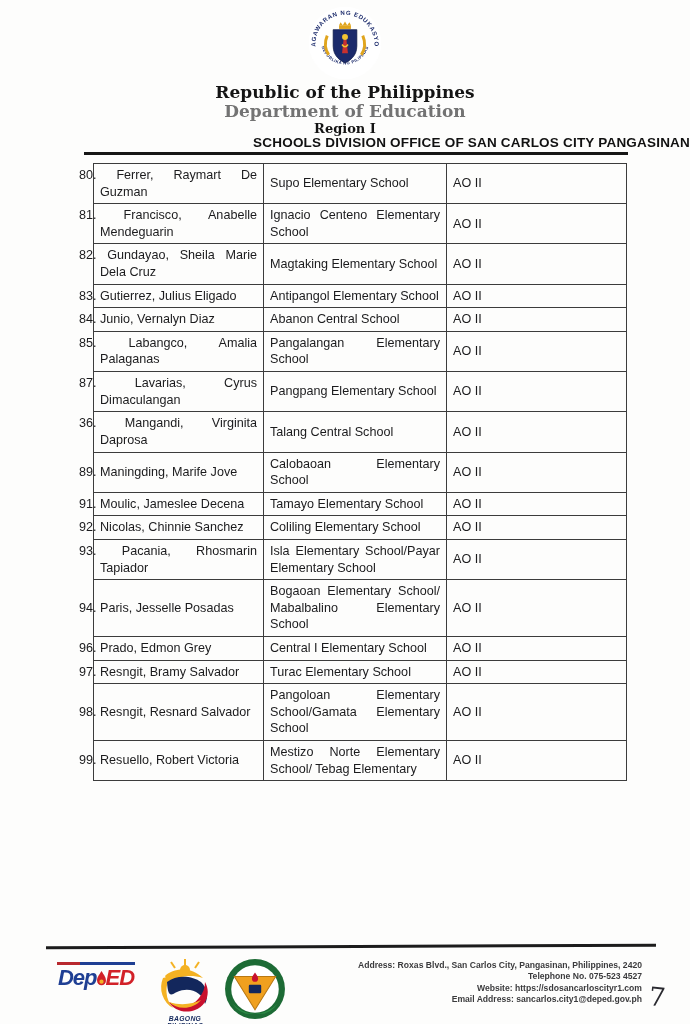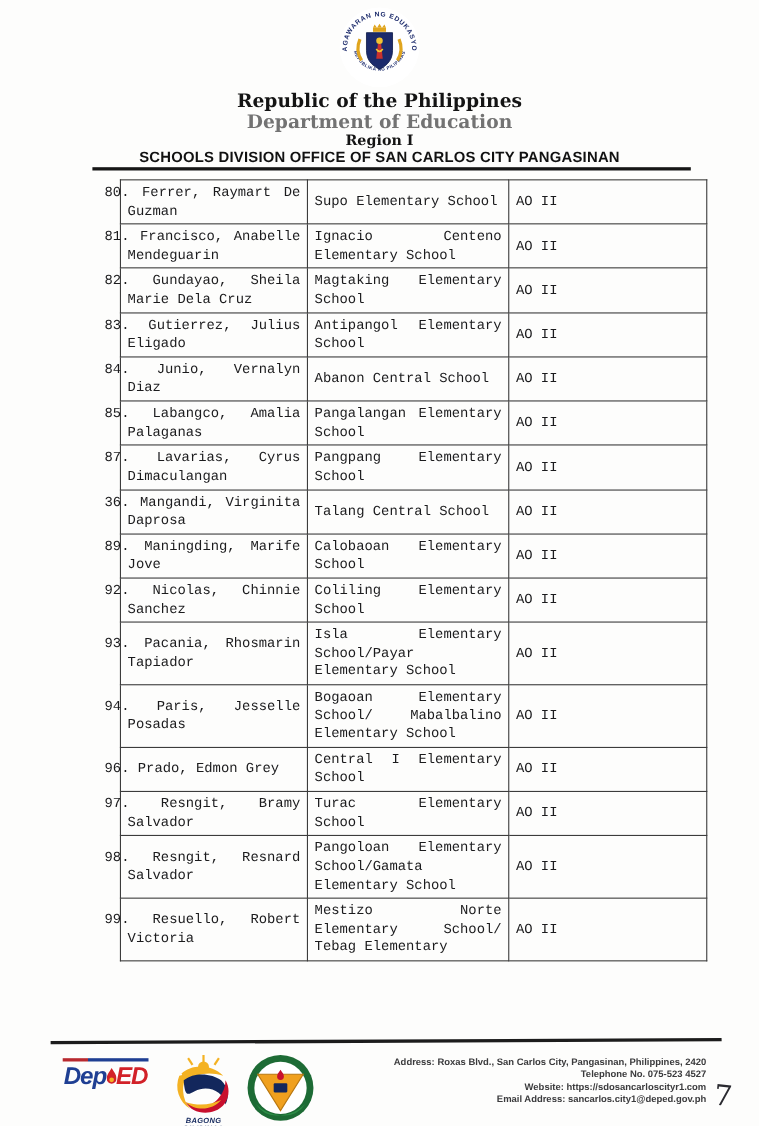--- a/index.html
+++ b/index.html
@@ -8,26 +8,26 @@
   .page {
     position:relative; width:690px; height:1024px; background:#fdfdfc;
     overflow:hidden; color:#1d1d1f;
   }
   
   .hdr { position:absolute; top:0; left:0; width:100%; text-align:center; }
   .seal-wrap { position:absolute; top:6px; left:308px; width:74px; height:74px; }
   .hdr-republic   { position:absolute; top:82px;  width:100%; font-family:"DejaVu Serif", serif; font-weight:bold; font-size:17px; color:#141414; }
   .hdr-department { position:absolute; top:101px; width:100%; font-family:"DejaVu Serif", serif; font-weight:bold; font-size:17px; color:#737373; }
   .hdr-region     { position:absolute; top:121px; width:100%; font-family:"DejaVu Serif", serif; font-weight:bold; font-size:13px; color:#141414; }
-  .hdr-office     { position:absolute; top:135px; width:100%; font-weight:bold; font-size:13.5px; letter-spacing:.2px; color:#111; }
+  .hdr-office     { position:absolute; top:135px; width:100%; font-weight:bold; font-size:13.5px; letter-spacing:.2px; color:#111;text-align:right; }
   .hdr-rule { position:absolute; top:152px; left:84px; width:544px; height:3px; background:#161616; }
   
   table.roster {
-    position:absolute; top:163px; left:109px; width:533px;
-    border-collapse:collapse; table-layout:fixed;font-family:Liberation Mono, monospace;
+    position:absolute; top:163px; left:93px; width:533px;
+    border-collapse:collapse; table-layout:fixed;
   }
   table.roster td {
     border:1.2px solid #3c3c3c; font-size:12.6px; line-height:1.32;
     padding:3px 6px; vertical-align:middle; color:#1b1b1d;
   }
   td.c-name  { width:170px; text-align:justify; padding-left:33px; text-indent:-21px; padding-right:7px; }
   td.c-school{ width:183px; text-align:justify; }
   td.c-pos   { width:180px; vertical-align:top; }
   
   .ftr-rule { position:absolute; top:945px; left:46px; width:610px; height:3px; background:#1c1c1c; transform:rotate(-.25deg); }
@@ -131,20 +131,25 @@
           <td class="c-name">36. Mangandi, Virginita Daprosa</td>
           <td class="c-school">Talang Central School</td>
           <td class="c-pos">AO II</td>
         </tr>
         <tr>
           <td class="c-name">89. Maningding, Marife Jove</td>
           <td class="c-school">Calobaoan Elementary School</td>
           <td class="c-pos">AO II</td>
         </tr>
         <tr>
+          <td class="c-name">91. Moulic, Jameslee Decena</td>
+          <td class="c-school">Tamayo Elementary School</td>
+          <td class="c-pos">AO II</td>
+        </tr>
+        <tr>
           <td class="c-name">92. Nicolas, Chinnie Sanchez</td>
           <td class="c-school">Coliling Elementary School</td>
           <td class="c-pos">AO II</td>
         </tr>
         <tr>
           <td class="c-name">93. Pacania, Rhosmarin Tapiador</td>
           <td class="c-school">Isla Elementary School/Payar Elementary School</td>
           <td class="c-pos">AO II</td>
         </tr>
         <tr>

